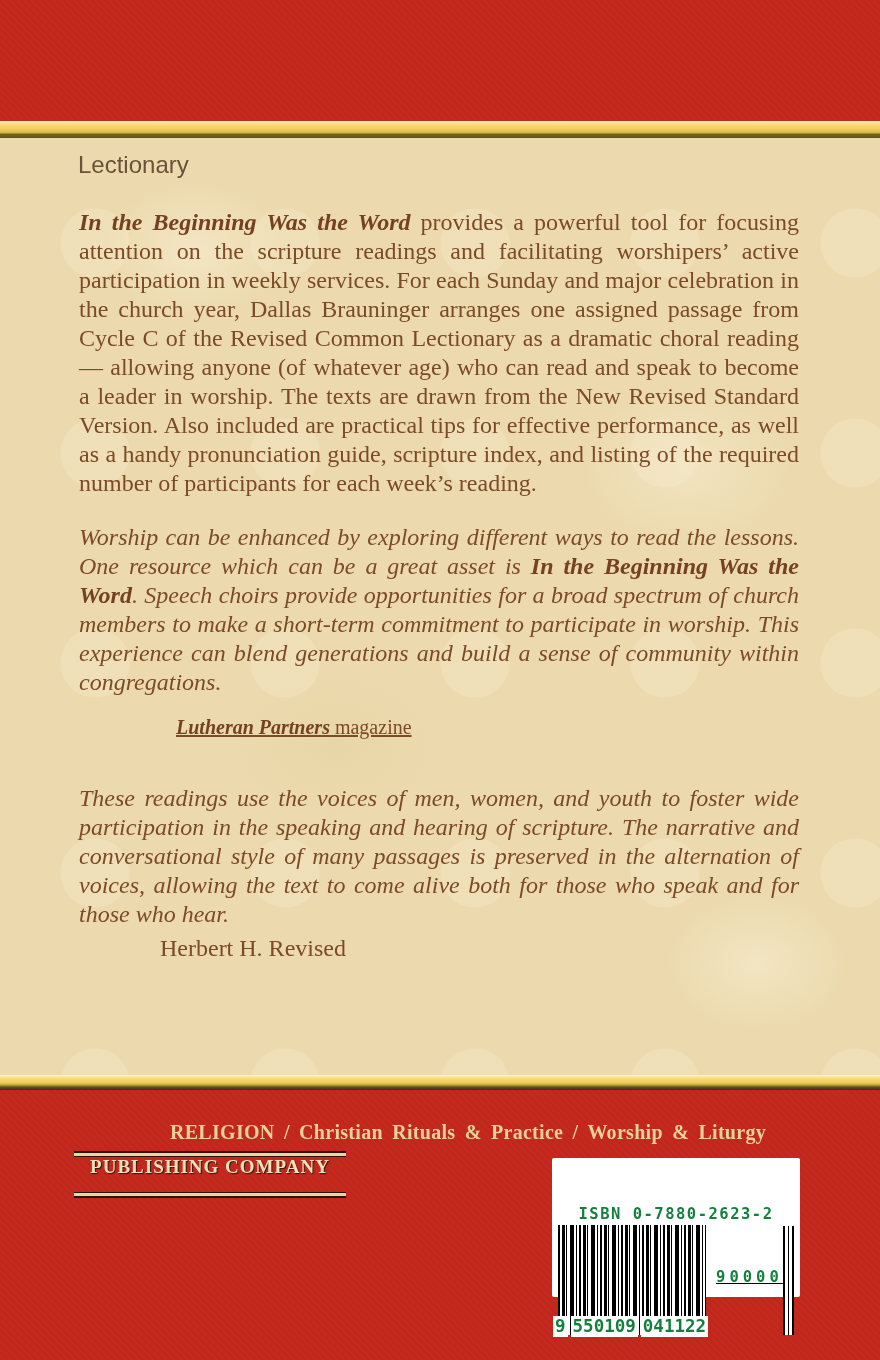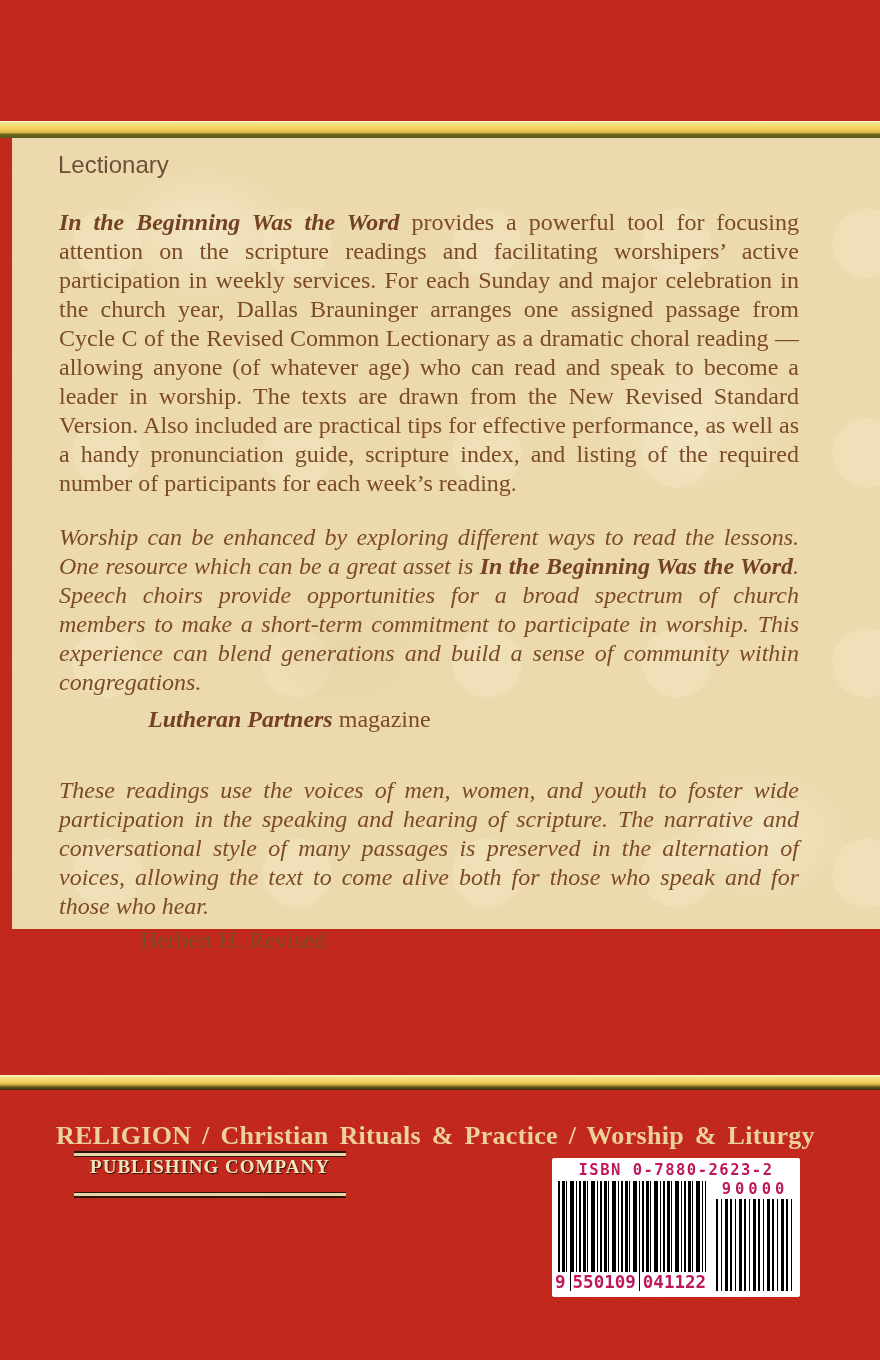--- a/index.html
+++ b/index.html
@@ -12,45 +12,45 @@
   .gold-rule{position:absolute;left:0;right:0;}
   .gold-rule-top{
     top:121px;height:17px;
     background:linear-gradient(to bottom,#fff6cf 0,#f9de7c 3px,#eecb55 9px,#d6b54a 12px,#70671f 13px,#5e561b 17px);
   }
   .gold-rule-bottom{
     top:1075px;height:15px;
     background:linear-gradient(to bottom,#fff6cf 0,#f9de7c 3px,#eecb55 8px,#c0a23c 10px,#5e561b 12px,#402a14 15px);
   }
   .panel{
-    position:absolute;top:138px;left:12px;right:0;height:791px;box-sizing:border-box;
+    position:absolute;top:138px;left:0;right:0;height:937px;box-sizing:border-box;
     background-color:#ecdaae;
     background-image:
       radial-gradient(ellipse 130px 95px at 22% 12%,rgba(248,238,212,.6),transparent 70%),
       radial-gradient(ellipse 150px 110px at 78% 35%,rgba(248,238,212,.5),transparent 70%),
       radial-gradient(ellipse 140px 100px at 38% 65%,rgba(226,205,158,.4),transparent 70%),
       radial-gradient(ellipse 130px 95px at 86% 88%,rgba(248,238,212,.55),transparent 70%),
       radial-gradient(circle at 50% 50%,rgba(245,233,203,.35) 0 34px,transparent 35px);
     background-size:auto,auto,auto,auto,190px 210px;
-    padding:0 80px 0 46px;
+    padding:0 80px 0 78px;
   }
   .category{margin-top:13px;font-family:"Liberation Sans",sans-serif;font-size:24px;line-height:28px;color:#6b5138;}
   .para{font-size:24px;line-height:29px;text-align:justify;color:#7c4a27;margin:1px;}
   .p1{margin-top:29px;}
   .q1{margin-top:25px;}
   .q2{margin-top:42px;}
   .italic{font-style:italic;}
   .bi{font-weight:bold;font-style:italic;color:#744122;}
-  .attribution{margin:8px;font-size:24px;line-height:29px;color:#7c4a27;padding-left:82px;}
+  .attribution{margin:16px;font-size:20px;line-height:29px;color:#7c4a27;padding-left:82px;text-decoration:underline;}
   .attr-block{margin-top:5px;padding-left:82px;}
   .attr-line{margin:0;font-size:24px;line-height:28.5px;color:#7c4a27;}
   .bottom-band{position:absolute;top:1090px;left:0;right:0;height:270px;}
   .category-line{
     position:absolute;top:31px;left:0;width:100%;box-sizing:border-box;padding-left:56px;
-    font-weight:bold;font-size:26px;color:#ecd29a;
+    text-align:center;font-weight:bold;font-size:20px;color:#ecd29a;
     letter-spacing:.3px;word-spacing:4px;white-space:nowrap;
   }
   .publisher-logo{position:absolute;left:74px;top:58px;width:272px;text-align:center;}
   .logo-text{
     font-weight:bold;font-size:132px;line-height:116px;letter-spacing:-2px;
     background:linear-gradient(to bottom,#fdf4da 5%,#e9cc93 28%,#b5894d 52%,#f1deb1 72%,#8a5f33 95%);
     -webkit-background-clip:text;background-clip:text;color:transparent;
     -webkit-text-stroke:2px #331d0e;
     filter:drop-shadow(2px 3px 1px rgba(40,10,5,.55));
   }
@@ -58,34 +58,34 @@
     margin-top:5px;font-weight:bold;font-size:19px;line-height:20px;letter-spacing:1px;
     color:#f3e3bd;text-shadow:1px 1px 1px #2b150a;
     border-top:3px solid #e9d5a8;border-bottom:3px solid #e9d5a8;
     box-shadow:0 2px 0 #2b150a,0 -2px 0 #2b150a,inset 0 1px 0 #2b150a,inset 0 -1px 0 #2b150a;
     padding:1px 4px 16px;
   }
   .barcode-box{
     position:absolute;left:552px;top:68px;width:248px;height:139px;box-sizing:border-box;
     background:#fff;padding:3px 6px 4px;border-radius:2px;
   }
-  .mono{font-family:"DejaVu Sans Mono",monospace;font-weight:bold;color:#be185d;}
+  .mono{font-family:"DejaVu Sans Mono",monospace;font-weight:bold;color:#15803d;margin-top:44px;}
   .isbn-line{font-size:15.5px;line-height:18px;letter-spacing:1.5px;text-align:center;white-space:nowrap;}
   .barcode-row{display:flex;margin-top:2px;height:110px;}
   .barcode-main{position:relative;width:152px;height:110px;}
   .bars{position:absolute;inset:0;
     background:repeating-linear-gradient(90deg,#000 0 2px,#fff 2px 4px,#000 4px 7px,#fff 7px 8px,#000 8px 9px,#fff 9px 12px,#000 12px 16px,#fff 16px 18px,#000 18px 19px,#fff 19px 21px);
   }
   .digits-row{
     position:absolute;left:-5px;right:-2px;bottom:-2px;display:flex;align-items:flex-end;
     font-size:17.5px;line-height:21px;
   }
   .digit-group{background:#fff;padding:0 2px;}
   .digit-gap{width:5px;}
-  .barcode-supp{margin-left:10px;width:80px;display:flex;flex-direction:column;}
+  .barcode-supp{margin-left:10px;width:80px;display:flex;flex-direction:row;text-decoration:underline;}
   .supp-num{font-size:15.5px;line-height:17px;letter-spacing:4px;text-align:center;white-space:nowrap;}
   .bars-supp{flex:1;margin-top:1px;
     background:repeating-linear-gradient(90deg,#000 0 2px,#fff 2px 5px,#000 5px 6px,#fff 6px 9px,#000 9px 12px,#fff 12px 14px);
   }
 </style>
 </head>
 <body>
 
 <div class="cover">
 

